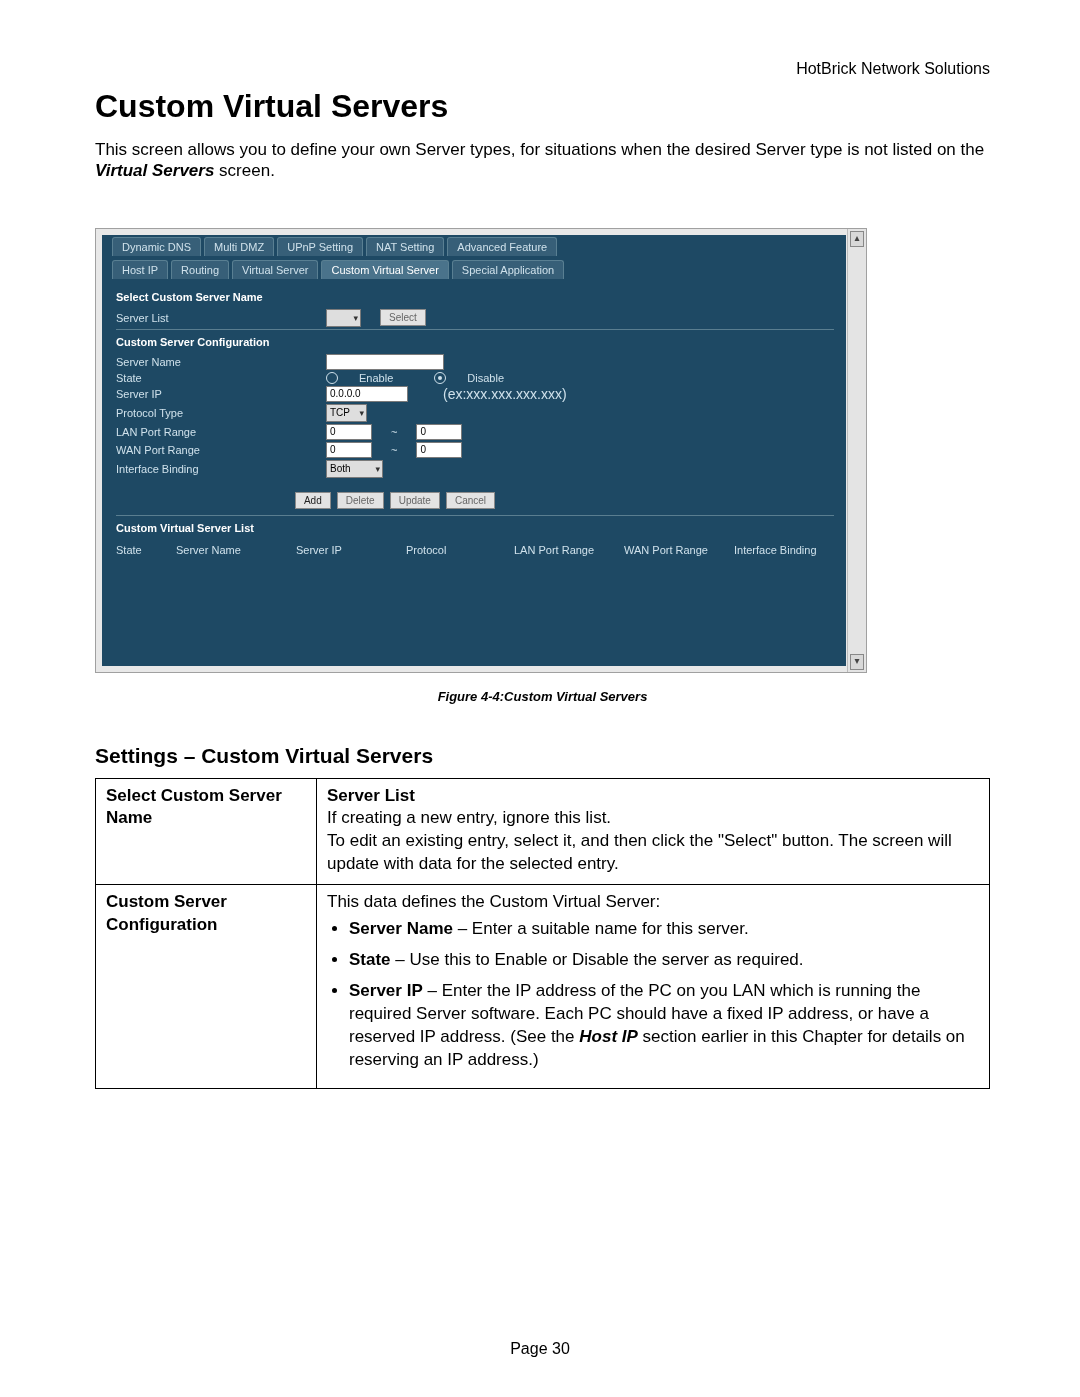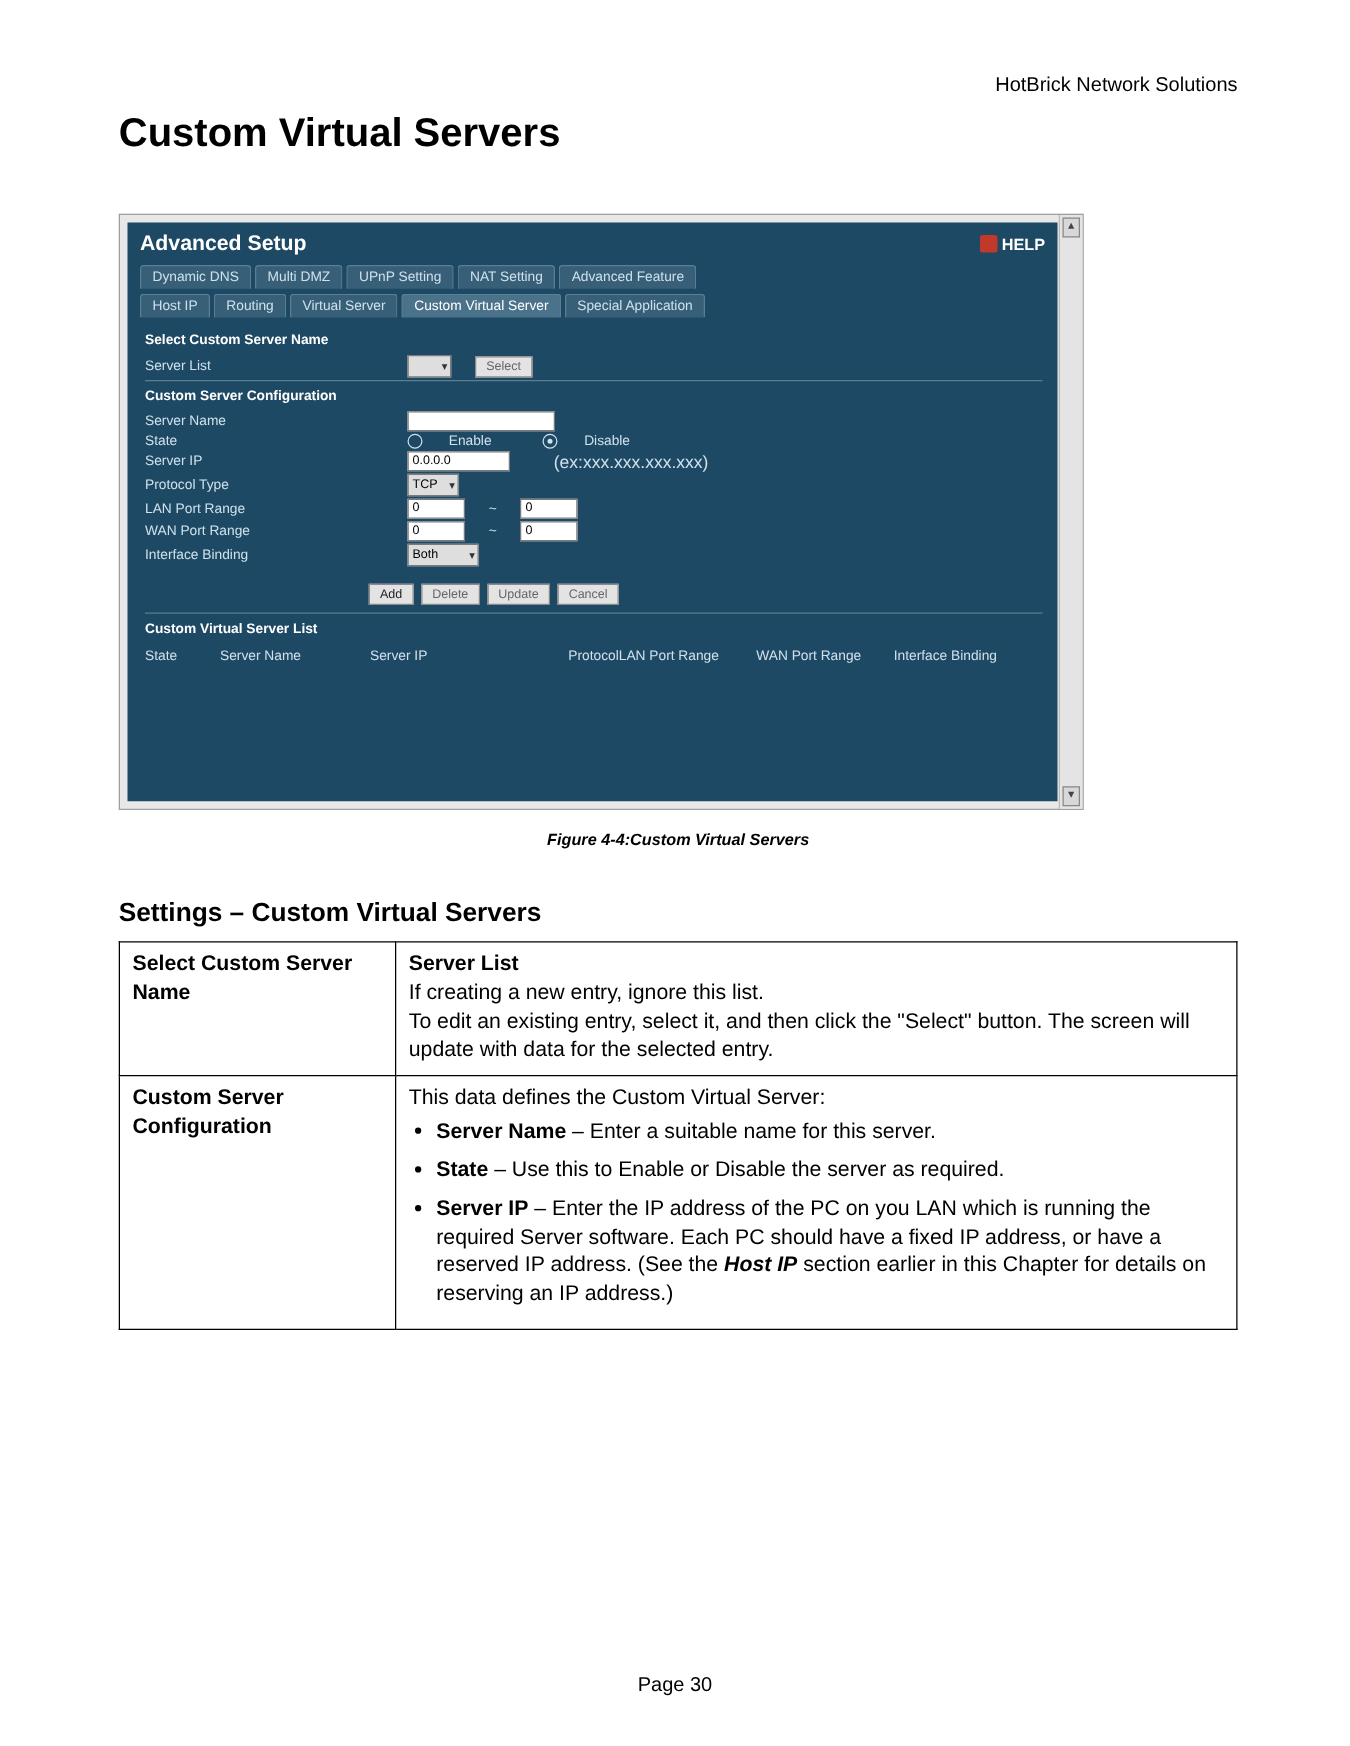--- a/index.html
+++ b/index.html
@@ -214,21 +214,21 @@
     display: flex;
     font-size: 11px;
     color: #cfe1eb;
     padding-right: 6px;
     margin-top: 6px;
   }
   .list-head span { flex: 1; }
   .list-head span.w-state { width: 60px; flex: none; }
   .list-head span.w-name2 { width: 120px; flex: none; }
   .list-head span.w-ip2 { width: 110px; flex: none; }
-  .list-head span.w-proto { width: 89px; flex: none; text-align: right; }
+  .list-head span.w-proto { width: 108px; flex: none; }
   .list-head span.w-pr { width: 110px; flex: none; }
 
   
   .fig-cap {
     text-align: center;
     font-size: 13px;
     font-style: italic;
     font-weight: bold;
     margin: 16px 0 40px 0;
   }
@@ -271,35 +271,33 @@
   }
 </style>
 </head>
 <body>
 
 <div class="page">
   <div class="header-line">HotBrick Network Solutions</div>
 
   <h1 class="page-title">Custom Virtual Servers</h1>
 
+  <div class="intro">
+    <p>
+      <span>This screen allows you to define your own Server types, for situations when the desired Server type is not listed on the </span><b>Virtual Servers</b><span> screen.</span>
+    </p>
+  </div>
 
   <div class="shot-outer">
     <div class="shot-scrollbar">
       <div class="sb-btn sb-top">▴</div>
       <div class="sb-btn sb-bot">▾</div>
     </div>
 
     <div class="shot-inner">
-      <div class="shot-titlebar">
-        <div class="adv">Advanced Setup</div>
-        <div class="help-btn">
-          <span class="help-icon"></span>
-          <span>HELP</span>
-        </div>
-      </div>
 
       <div class="tabrow">
         <div class="tab">Dynamic DNS</div>
         <div class="tab">Multi DMZ</div>
         <div class="tab">UPnP Setting</div>
         <div class="tab">NAT Setting</div>
         <div class="tab">Advanced Feature</div>
       </div>
       <div class="tabrow tabrow2">
         <div class="tab">Host IP</div>

